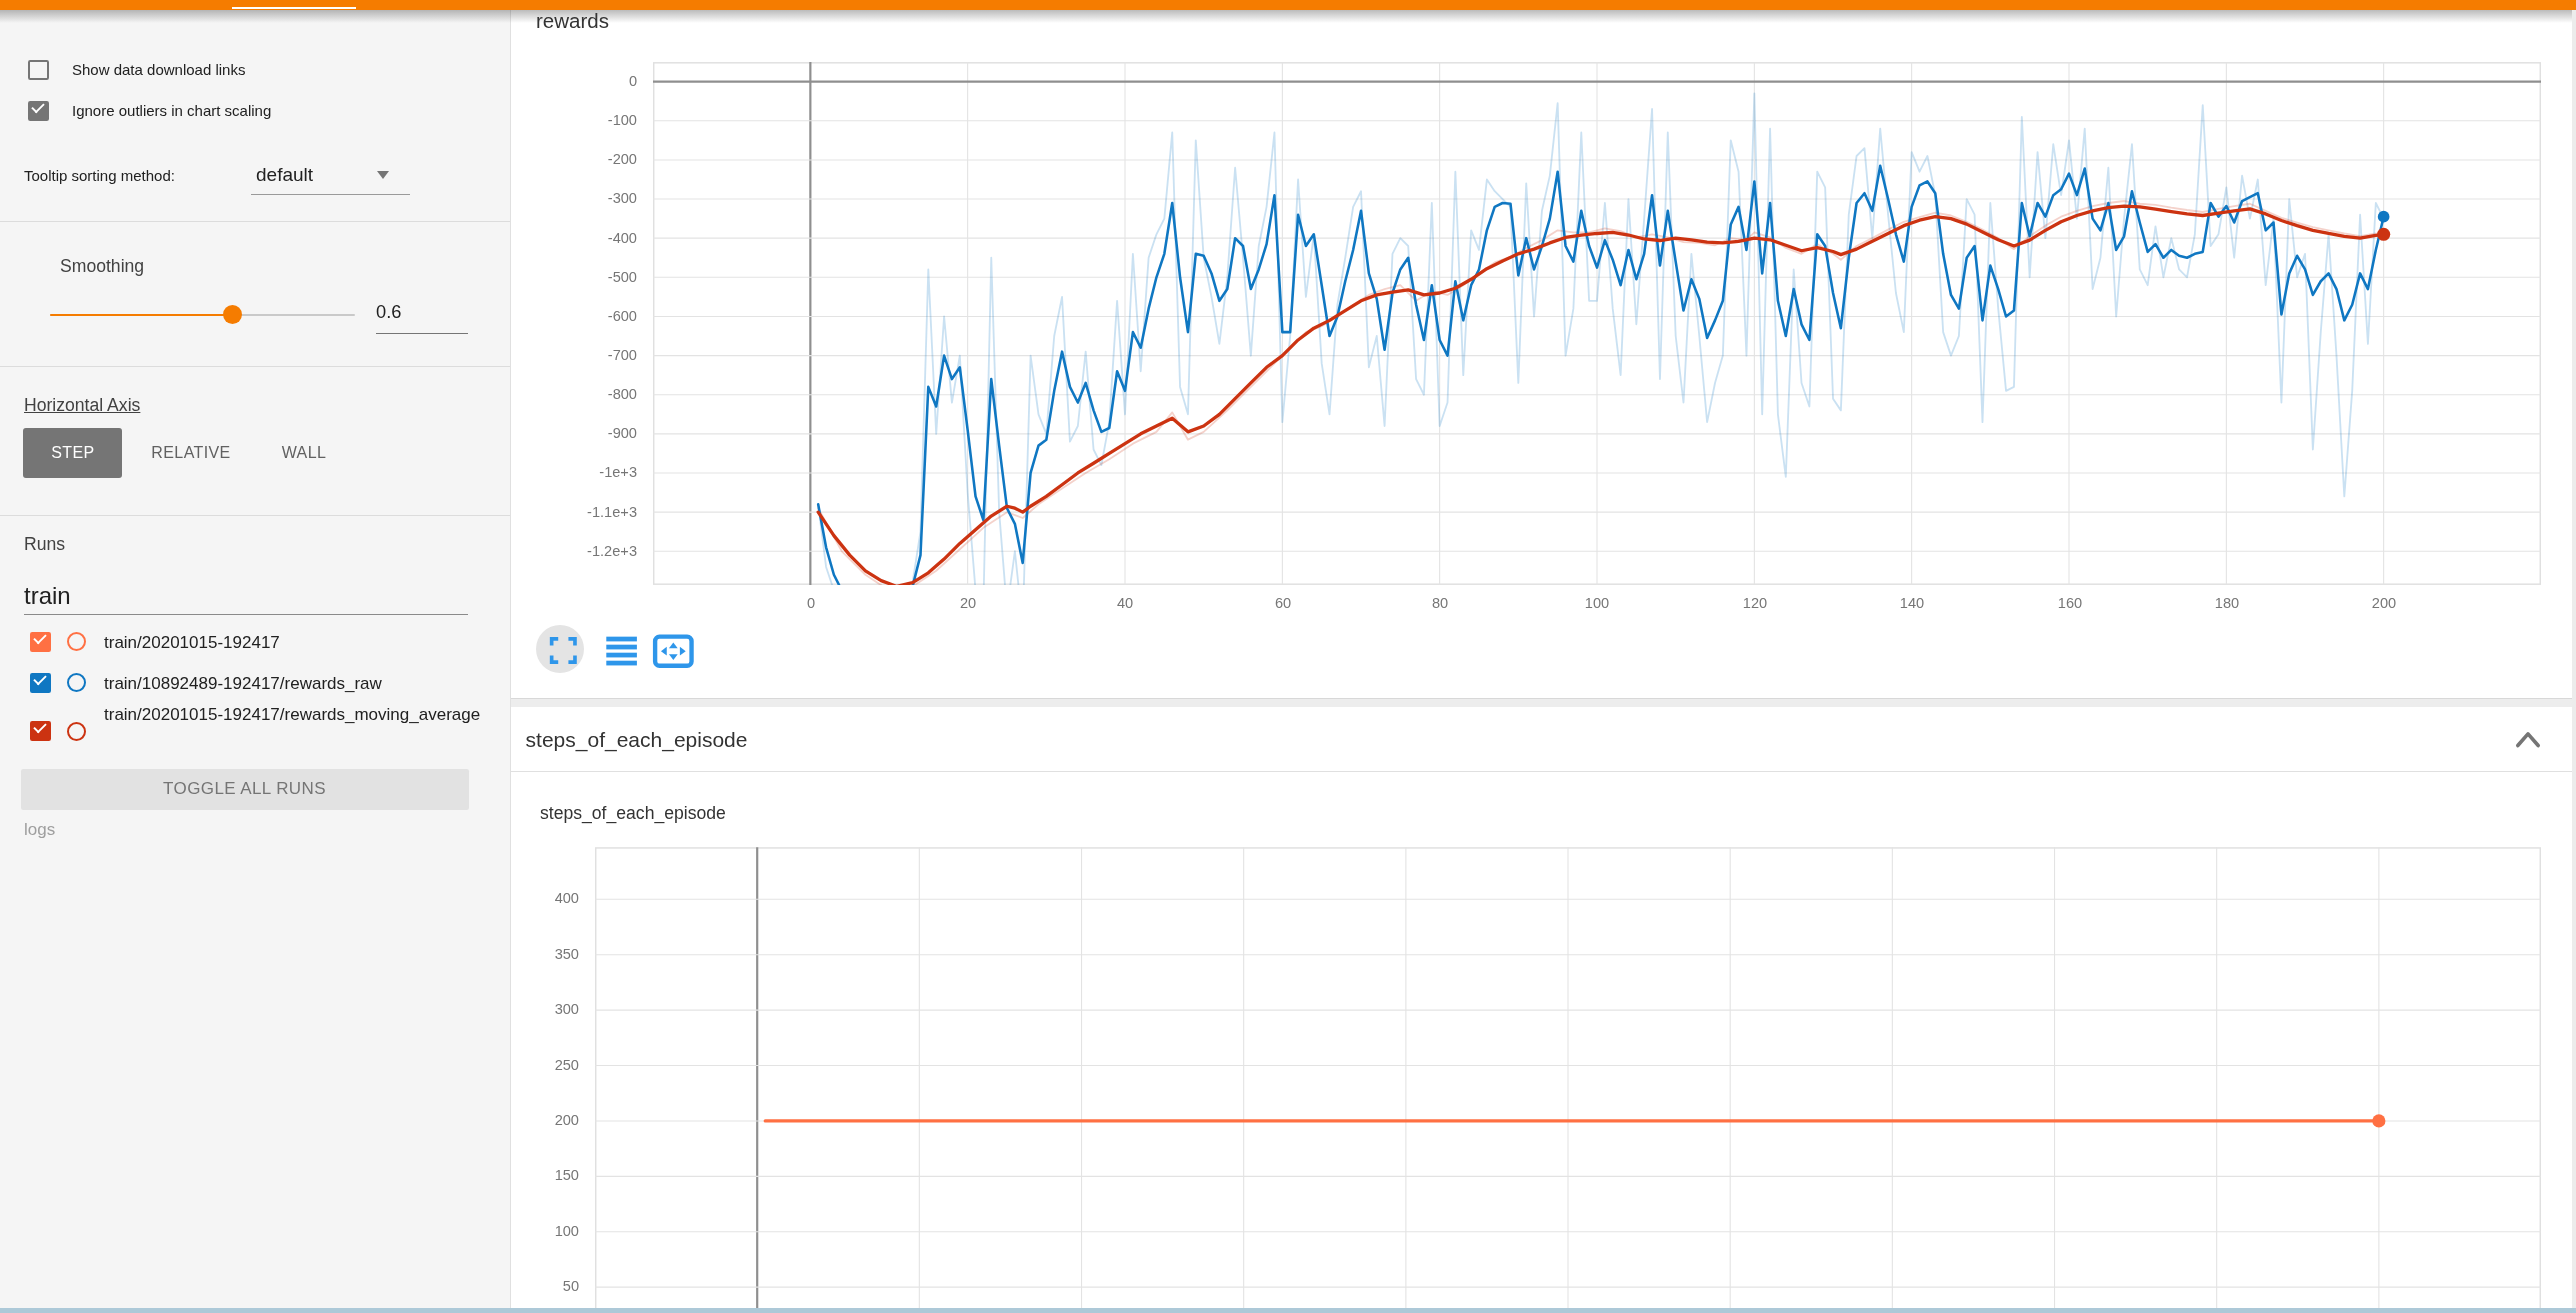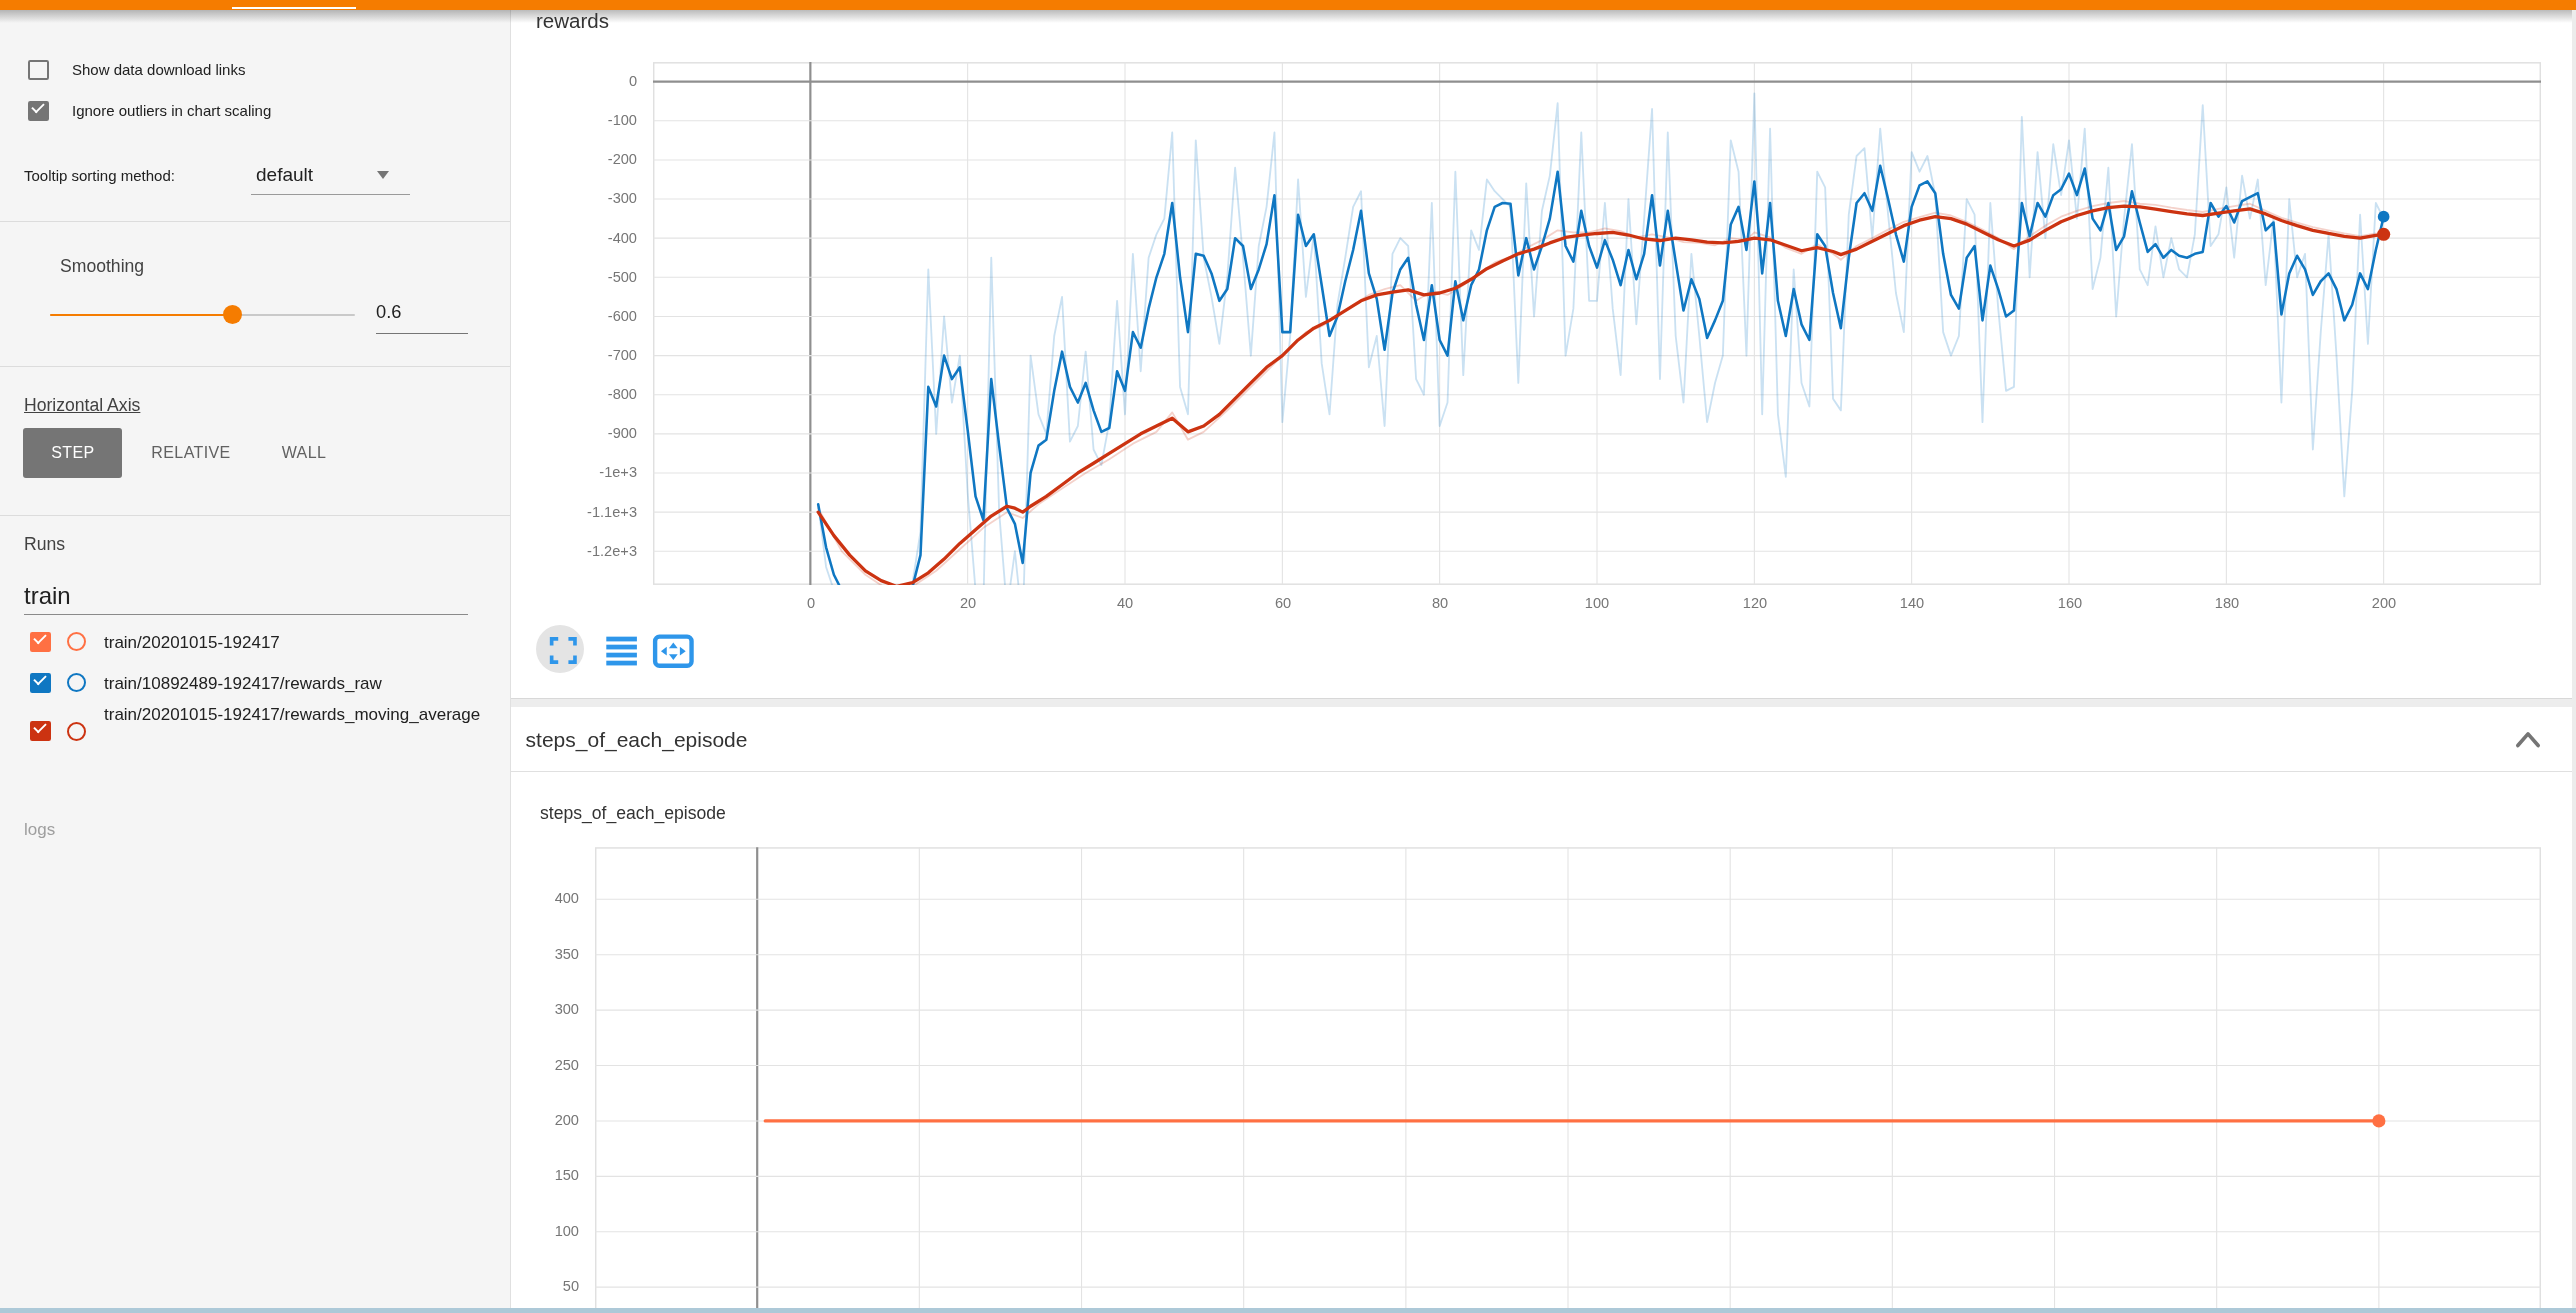--- a/index.html
+++ b/index.html
@@ -109,20 +109,21 @@
       <div class="run-row-label" style="top:662px;">train/10892489-192417/rewards_raw</div>
     </div>
     <div class="run-row">
       <div class="cbx filled run-check" style="left: 30px; top: 711px; background: rgb(204, 51, 17);">
           <span class="check"></span>
         </div>
       <div class="radio run-radio" style="left: 67px; top: 712px; border-color: rgb(204, 51, 17);"></div>
       <div class="run-row-label" style="top:693px;width:388px;">train/20201015-192417/rewards_moving_average</div>
     </div>
 
+    <div class="toggle-btn">TOGGLE ALL RUNS</div>
     <div class="logs-label">logs</div>
   </div>
 
   <div class="main-bg"></div>
 
   <div class="card-title" style="left:536px;top:8.8px;">rewards</div>
 
   <div class="toolbar">
     <div class="icon-circle"></div>
     <svg width="161" height="51" style="position:absolute;left:0;top:0;" viewBox="0 0 220 70">

